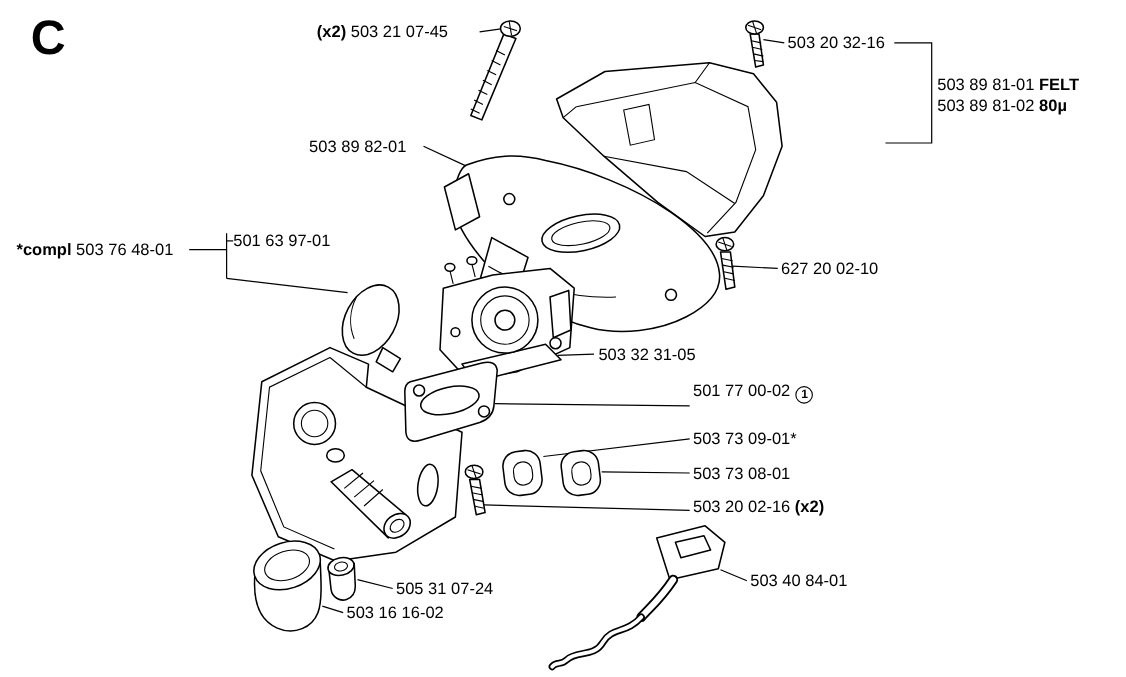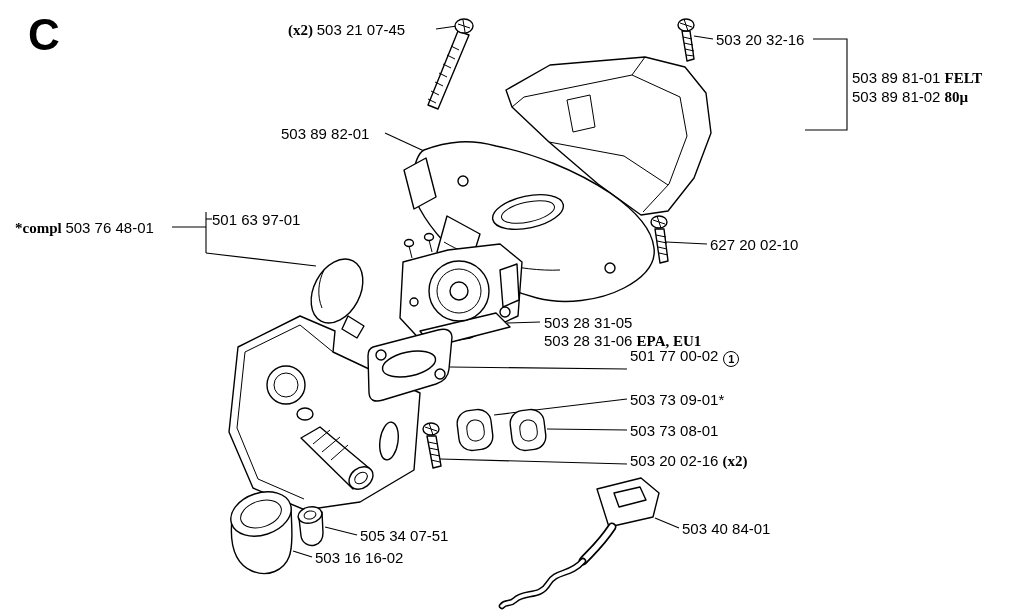--- a/index.html
+++ b/index.html
@@ -7,21 +7,21 @@
   #stage {
     position:relative; width:1024px; height:615px; background:#ffffff;
     font-family:"Liberation Sans","DejaVu Sans",sans-serif; overflow:hidden; color:#000;
   }
   #drawing { position:absolute; left:0; top:0; }
   #section-letter {
     position:absolute; left:28px; top:10px;
     font-size:44px; font-weight:bold; letter-spacing:1px;
   }
   .lbl { position:absolute; font-size:15px; line-height:17px; white-space:nowrap; }
-  .lbl b { font-weight:bold;font-family:Liberation Serif, serif; }
+  .lbl b { font-weight:bold; }
   .circ {
     display:inline-block; width:16px; height:16px; border:1.4px solid #000; border-radius:50%;
     font-size:11px; font-weight:bold; line-height:15px; text-align:center;
     vertical-align:-2px; margin-left:5px;
   }
   .part { fill:#fff; stroke:#000; stroke-width:1.4; stroke-linejoin:round; stroke-linecap:round; }
   .ln   { fill:none; stroke:#000; stroke-width:1.1; }
   .thin { fill:none; stroke:#000; stroke-width:1; }
 </style>
 </head>
@@ -179,31 +179,30 @@
   <div class="lbl" style="left:852px;top:88px"><span>503 89 81-02 </span><b>80µ</b></div>
 
   <div class="lbl" style="left:281px;top:125px"><span>503 89 82-01</span></div>
 
   <div class="lbl" style="left:15px;top:219px"><b>*compl </b><span>503 76 48-01</span></div>
 
   <div class="lbl" style="left:212px;top:211px"><span>501 63 97-01</span></div>
 
   <div class="lbl" style="left:710px;top:236px"><span>627 20 02-10</span></div>
 
-  <div class="lbl" style="left:544px;top:314px"><span>503 28 31-05</span></div>
-
-  <div class="lbl" style="left:544px;top:332px"><span>503 28 31-06 </span><b>EPA, EU1</b></div>
+  <div class="lbl" style="left:544px;top:314px"><span>503 32 31-05</span></div>
+
 
   <div class="lbl" style="left:630px;top:347px"><span>501 77 00-02</span><span class="circ">1</span></div>
 
   <div class="lbl" style="left:630px;top:391px"><span>503 73 09-01*</span></div>
 
   <div class="lbl" style="left:630px;top:422px"><span>503 73 08-01</span></div>
 
   <div class="lbl" style="left:630px;top:452px"><span>503 20 02-16 </span><b>(x2)</b></div>
 
-  <div class="lbl" style="left:360px;top:527px"><span>505 34 07-51</span></div>
+  <div class="lbl" style="left:360px;top:527px"><span>505 31 07-24</span></div>
 
   <div class="lbl" style="left:315px;top:549px"><span>503 16 16-02</span></div>
 
   <div class="lbl" style="left:682px;top:520px"><span>503 40 84-01</span></div>
 
 </div>
 
 </body></html>

